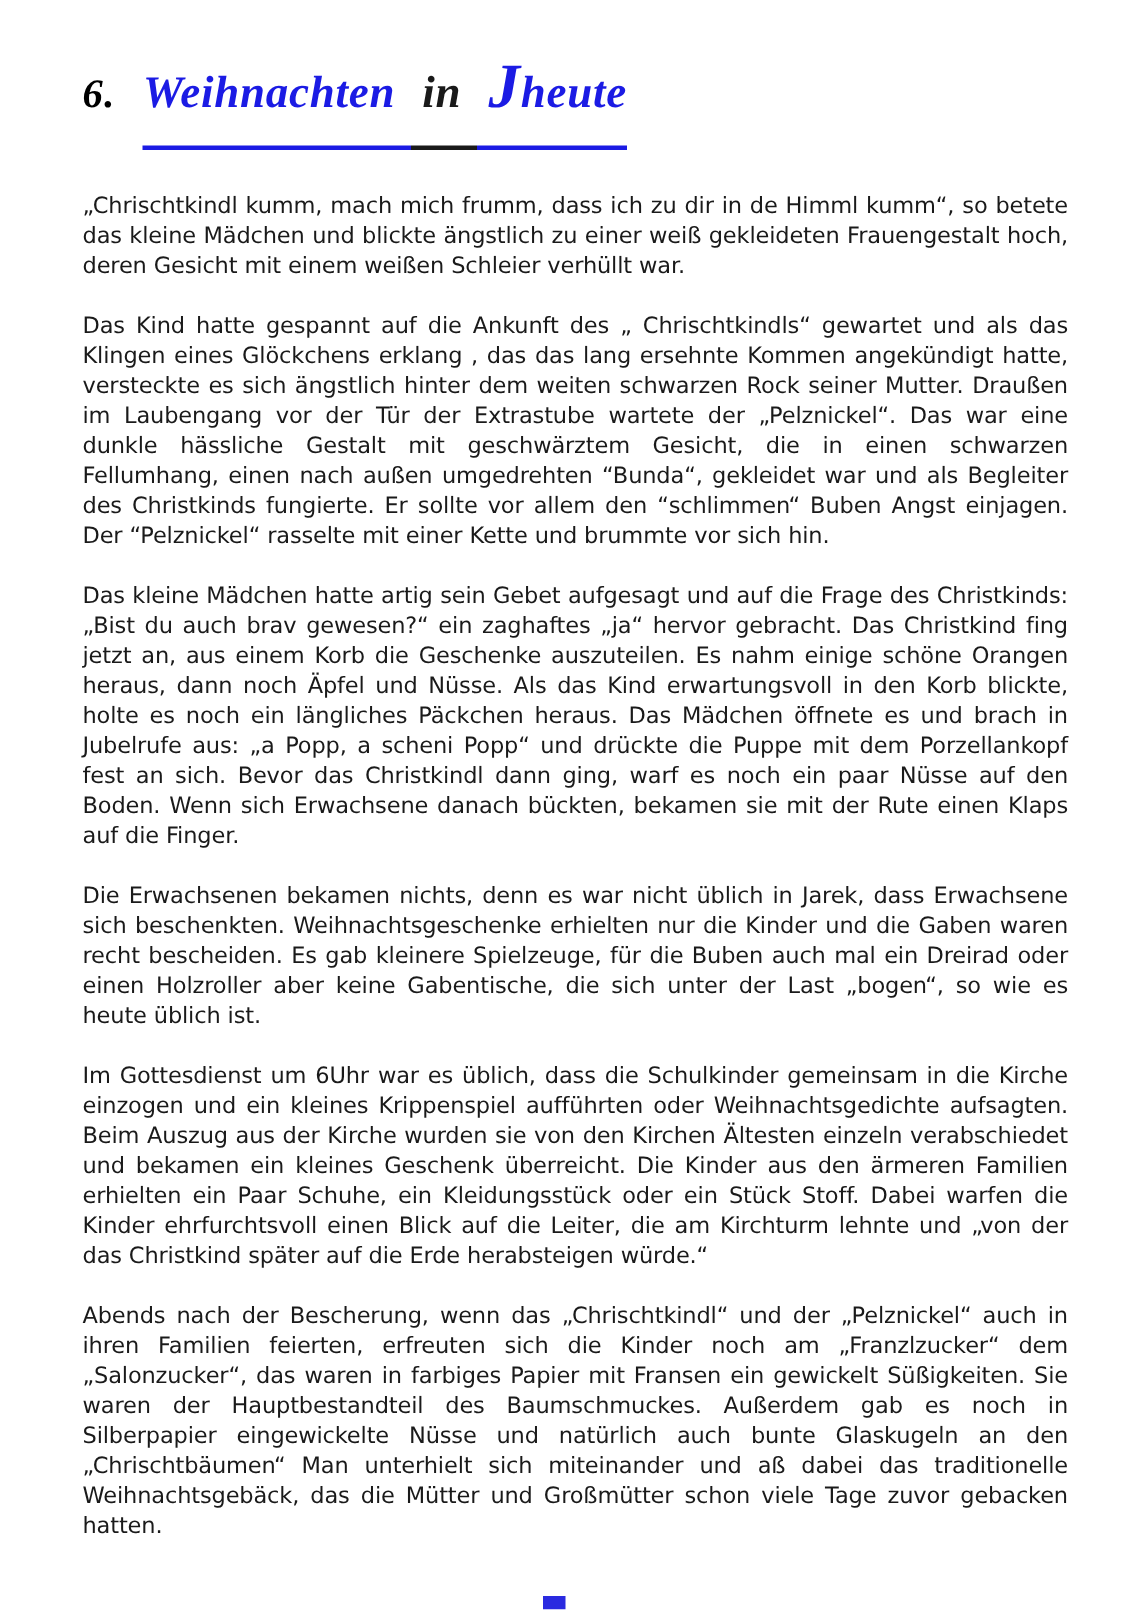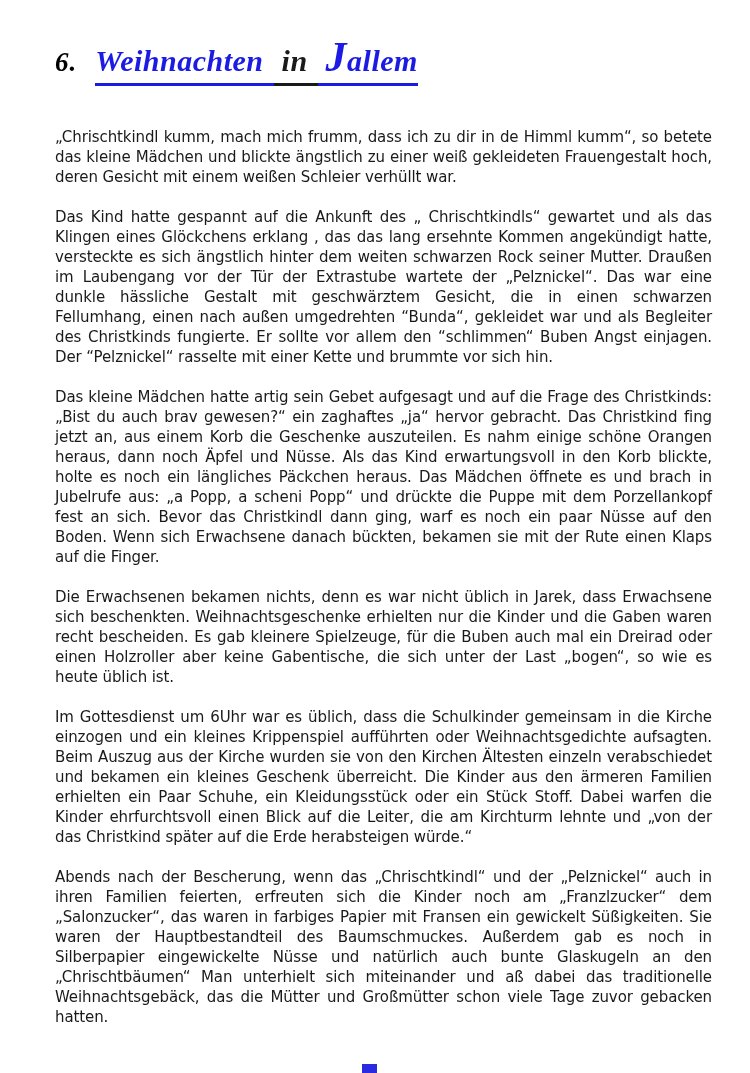--- a/index.html
+++ b/index.html
@@ -31,21 +31,21 @@
   }
   .title-num {
     font-size: 27px;
     color: #000000;
     margin-right: 18px;
     letter-spacing: 1px;
   }
   .tw {
     font-size: 30px;
     border-bottom: 3px solid;
-    padding-bottom: 6px;
+    padding-bottom: 19px;
     letter-spacing: 0.5px;
   }
   .tw.blue  { color: var(--accent); border-color: var(--accent); }
   .tw.black { color: var(--ink);    border-color: var(--ink); font-style: italic; }
   .tw.first { padding-right: 10px; }
   .tw.black { padding-left: 8px; padding-right: 10px; }
   .tw.last  { padding-left: 8px; }
   .jarek-initial { font-size: 42px; line-height: 0; }
   
   .body-text {
@@ -68,21 +68,21 @@
     height: 9px;
     background: var(--mark);
   }
 </style>
 </head>
 <body>
 
 <div class="page">
 
   <h1 class="title">
-    <span class="title-num">6.</span><span class="tw blue first">Weihnachten</span><span class="tw black">in</span><span class="tw blue last"><span class="jarek-initial">J</span><span>allem</span></span>
+    <span class="title-num">6.</span><span class="tw blue first">Weihnachten</span><span class="tw black">in</span><span class="tw blue last"><span class="jarek-initial">J</span><span>heute</span></span>
   </h1>
 
   <div class="body-text">
     <p>„Chrischtkindl kumm, mach mich frumm, dass ich zu dir in de Himml kumm“, so betete das kleine Mädchen und blickte ängstlich zu einer weiß gekleideten Frauengestalt hoch, deren Gesicht mit einem weißen Schleier verhüllt war.</p>
     <p>Das Kind hatte gespannt auf die Ankunft des „ Chrischtkindls“ gewartet und als das Klingen eines Glöckchens erklang , das das lang ersehnte Kommen angekündigt hatte, versteckte es sich ängstlich hinter dem weiten schwarzen Rock seiner Mutter. Draußen im Laubengang vor der Tür der Extrastube wartete der „Pelznickel“. Das war eine dunkle hässliche Gestalt mit geschwärztem Gesicht, die in einen schwarzen Fellumhang, einen nach außen umgedrehten “Bunda“, gekleidet war und als Begleiter des Christkinds fungierte. Er sollte vor allem den “schlimmen“ Buben Angst einjagen. Der “Pelznickel“ rasselte mit einer Kette und brummte vor sich hin.</p>
     <p>Das kleine Mädchen hatte artig sein Gebet aufgesagt und auf die Frage des Christkinds: „Bist du auch brav gewesen?“ ein zaghaftes „ja“ hervor gebracht. Das Christkind fing jetzt an, aus einem Korb die Geschenke auszuteilen. Es nahm einige schöne Orangen heraus, dann noch Äpfel und Nüsse. Als das Kind erwartungsvoll in den Korb blickte, holte es noch ein längliches Päckchen heraus. Das Mädchen öffnete es und brach in Jubelrufe aus: „a Popp, a scheni Popp“ und drückte die Puppe mit dem Porzellankopf fest an sich. Bevor das Christkindl dann ging, warf es noch ein paar Nüsse auf den Boden. Wenn sich Erwachsene danach bückten, bekamen sie mit der Rute einen Klaps auf die Finger.</p>
     <p>Die Erwachsenen bekamen nichts, denn es war nicht üblich in Jarek, dass Erwachsene sich beschenkten. Weihnachtsgeschenke erhielten nur die Kinder und die Gaben waren recht bescheiden. Es gab kleinere Spielzeuge, für die Buben auch mal ein Dreirad oder einen Holzroller aber keine Gabentische, die sich unter der Last „bogen“, so wie es heute üblich ist.</p>
     <p>Im Gottesdienst um 6Uhr war es üblich, dass die Schulkinder gemeinsam in die Kirche einzogen und ein kleines Krippenspiel aufführten oder Weihnachtsgedichte aufsagten. Beim Auszug aus der Kirche wurden sie von den Kirchen Ältesten einzeln verabschiedet und bekamen ein kleines Geschenk überreicht. Die Kinder aus den ärmeren Familien erhielten ein Paar Schuhe, ein Kleidungsstück oder ein Stück Stoff. Dabei warfen die Kinder ehrfurchtsvoll einen Blick auf die Leiter, die am Kirchturm lehnte und „von der das Christkind später auf die Erde herabsteigen würde.“</p>
     <p>Abends nach der Bescherung, wenn das „Chrischtkindl“ und der „Pelznickel“ auch in ihren Familien feierten, erfreuten sich die Kinder noch am „Franzlzucker“ dem „Salonzucker“, das waren in farbiges Papier mit Fransen ein gewickelt Süßigkeiten. Sie waren der Hauptbestandteil des Baumschmuckes. Außerdem gab es noch in Silberpapier eingewickelte Nüsse und natürlich auch bunte Glaskugeln an den „Chrischtbäumen“ Man unterhielt sich miteinander und aß dabei das traditionelle Weihnachtsgebäck, das die Mütter und Großmütter schon viele Tage zuvor gebacken hatten.</p>
   </div>

